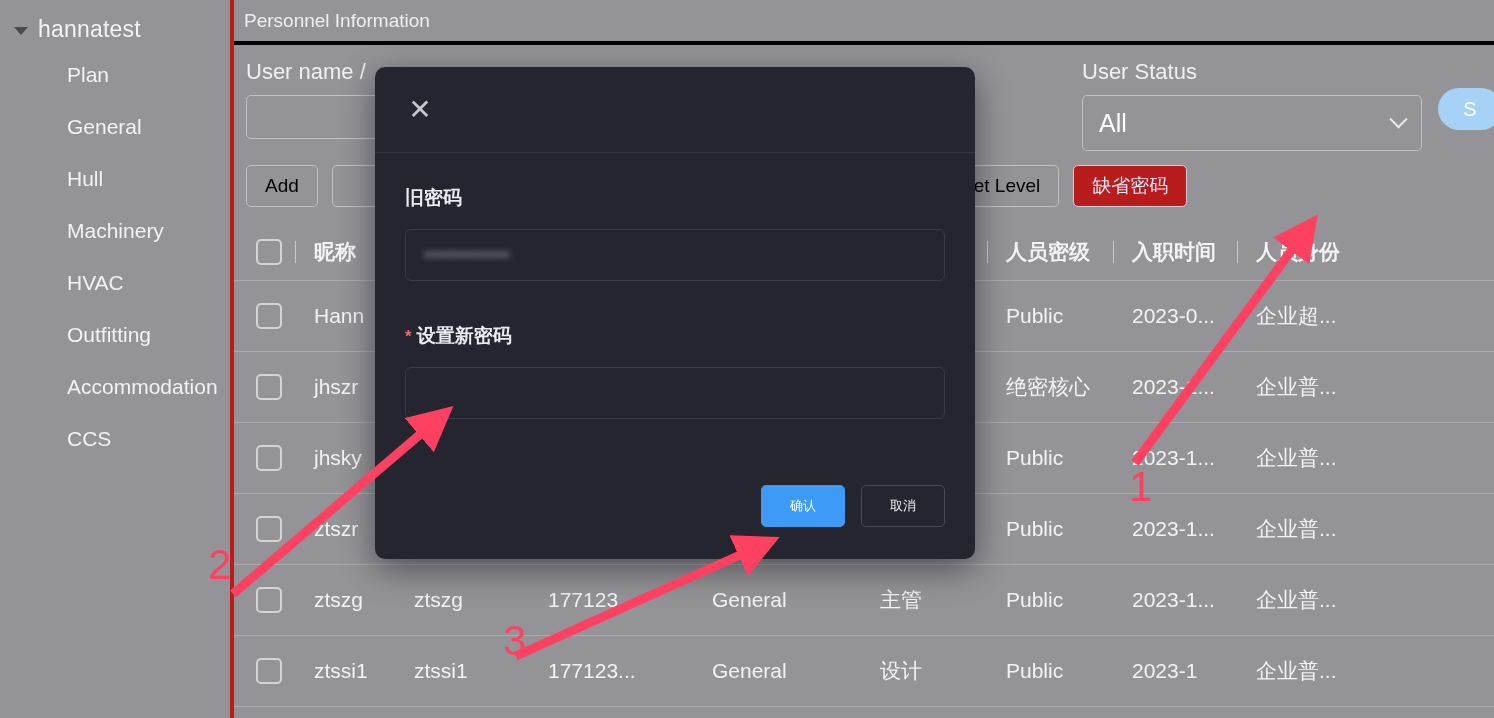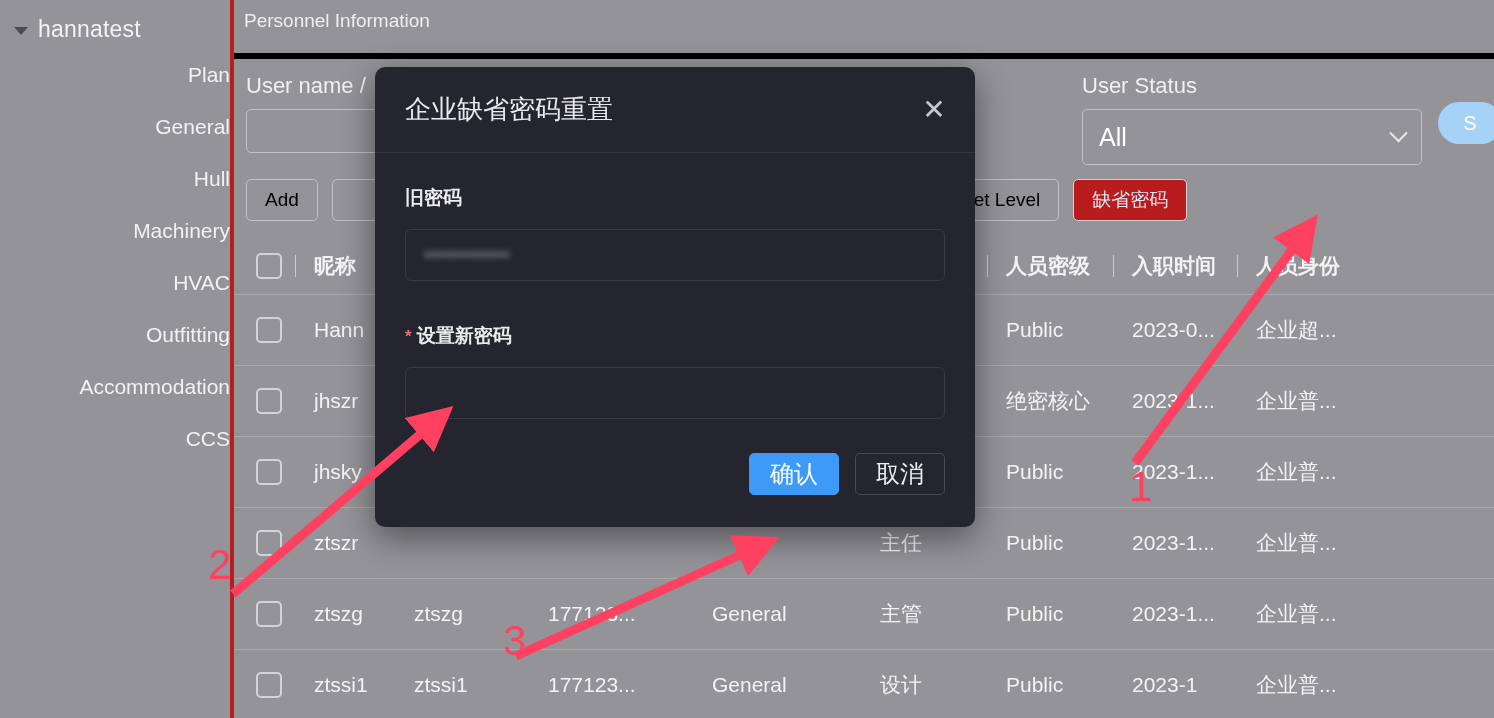--- a/index.html
+++ b/index.html
@@ -40,41 +40,40 @@
     letter-spacing: .2px;
   }
   .caret {
     width: 0; height: 0;
     border-left: 7px solid transparent;
     border-right: 7px solid transparent;
     border-top: 8px solid #4a4a50;
     margin-top: 3px;
   }
   .sidebar-item {
-    padding: 8px 0 8px 45px;
+    padding: 8px 0 8px 67px;
     color: #f2f2f4;
     font-size: 21px;
     line-height: 36px;
     white-space: nowrap;
     overflow: hidden;
-    text-align: right;
   }
 
   
   .main {
     flex: 1 1 auto;
     position: relative;
     overflow: hidden;
     background: #939398;
   }
   .page-title {
     font-size: 19px;
     color: #efeff1;
-    padding: 10px 0 21px 10px;
-    border-bottom: 6px solid #000000;
+    padding: 10px 0 9px 10px;
+    border-bottom: 4px solid #000000;
   }
 
   .filters {
     position: relative;
     padding: 14px 0 0 0;
   }
   .filter-row {
     display: flex;
     align-items: flex-start;
     gap: 16px;
@@ -250,23 +249,24 @@
   .modal-footer {
     display: flex;
     justify-content: flex-end;
     gap: 16px;
     padding: 34px 30px 32px 30px;
   }
   .mbtn {
     height: 42px;
     min-width: 84px;
     border-radius: 5px;
-    font-size: 24px;
+    font-size: 13px;
     display: flex; align-items: center; justify-content: center;
     padding: 0 20px;
+    margin-top: 32px;
   }
   .mbtn.primary { background: #3d9bf7; color: #ffffff; border: 1px solid #3d9bf7; }
   .mbtn.ghost   { background: transparent; color: #eeeef2; border: 1px solid #4a4a57; }
 
   
   .anno { position: absolute; inset: 0; pointer-events: none; z-index: 60; }
   .anno-num {
     position: absolute;
     color: #ff4161;
     font-size: 42px;
@@ -422,21 +422,20 @@
           <div class="td c-sec">Public</div>
           <div class="td c-date">2023-1</div>
           <div class="td c-ident">企业普...</div>
         </div>
       </div>
     </section>
   </div>
 
   <div class="modal">
     <div class="modal-header">
-      <div class="modal-title">企业缺省密码重置</div>
       <div class="modal-close">✕</div>
     </div>
     <div class="modal-body">
       <div class="field-label">
         <span>旧密码</span>
       </div>
       <div class="field-input">
         <span class="blur-text">••••••••••••</span>
       </div>
 

